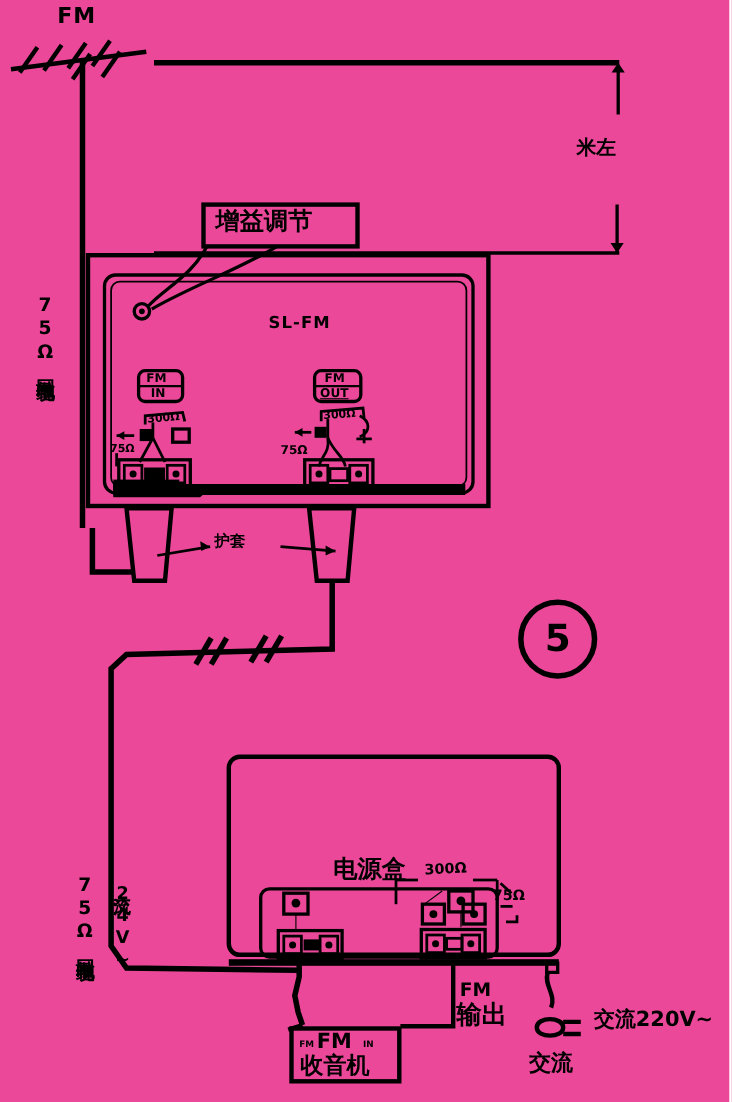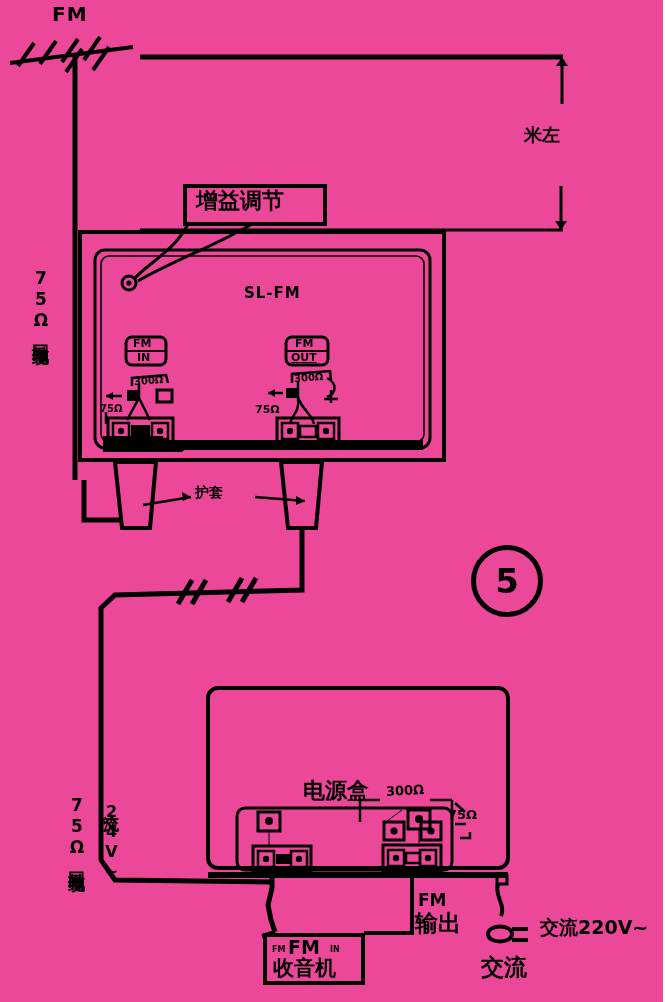--- a/index.html
+++ b/index.html
@@ -262,21 +262,21 @@
   <div class="lbl cjk" style="left:415px;top:912px;font-size:23px;">输出</div>
 
   <div style="position:absolute;left:272px;top:938px;width:90px;height:20px;">
     <span class="lbl xtiny" style="left:0px;top:8px;font-size:8px;">FM</span>
     <span class="lbl" style="left:16px;top:0px;font-size:19px;">FM</span>
     <span class="lbl xtiny" style="left:58px;top:8px;font-size:8px;">IN</span>
   </div>
   <div class="lbl cjk" style="left:273px;top:958px;font-size:21px;">收音机</div>
 
   <div class="lbl cjk" style="left:540px;top:918px;font-size:19px;">交流220V~</div>
-  <div class="lbl cjk" style="left:481px;top:956px;font-size:23px;">交流</div>
+  <div class="lbl cjk" style="left:481px;top:956px;font-size:20px;">交流</div>
 
   <div style="position:absolute;left:471px;top:545px;width:62px;height:62px;
               border:5px solid #000;border-radius:50%;
               display:flex;align-items:center;justify-content:center;">
     <span class="lbl" style="position:static;font-size:34px;font-weight:bold;line-height:1;">5</span>
   </div>
 
 </div>
 
 </body></html>

